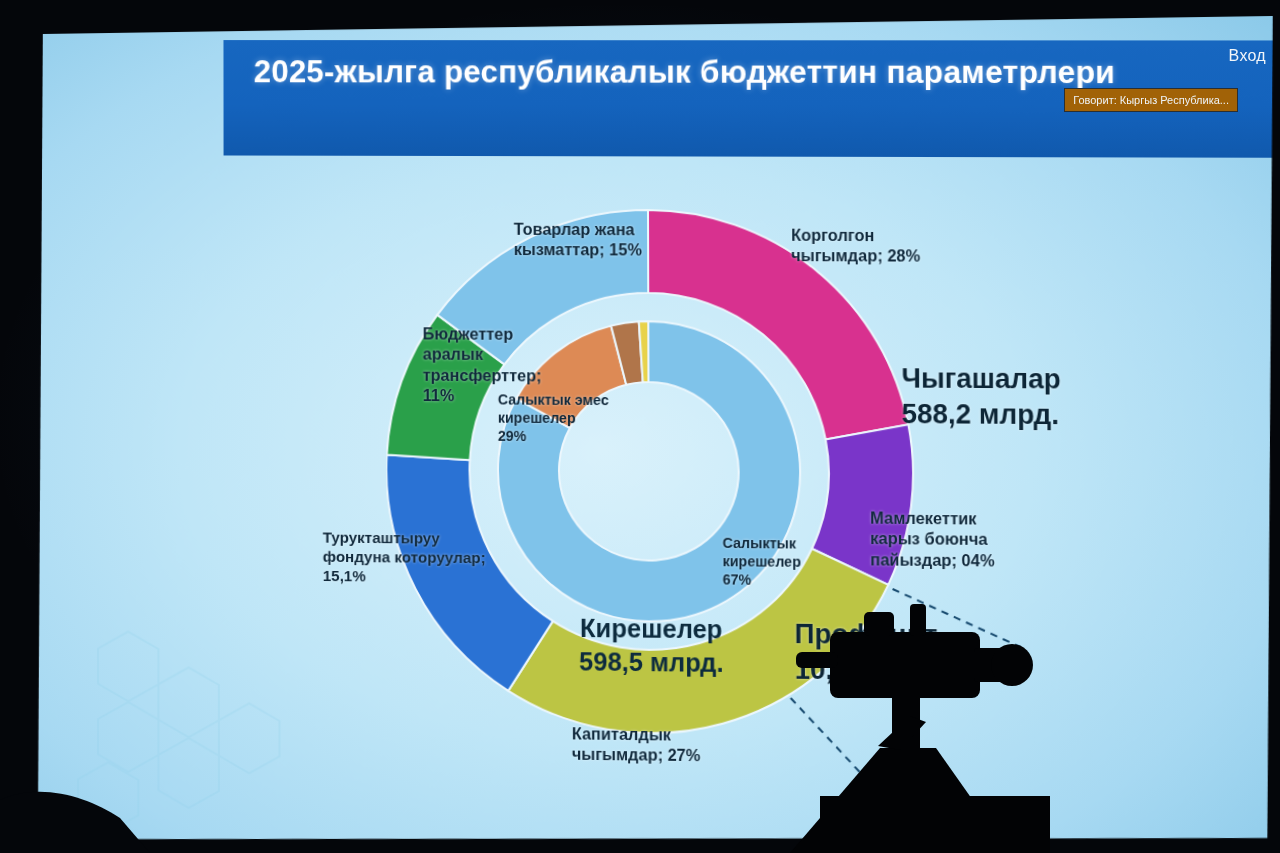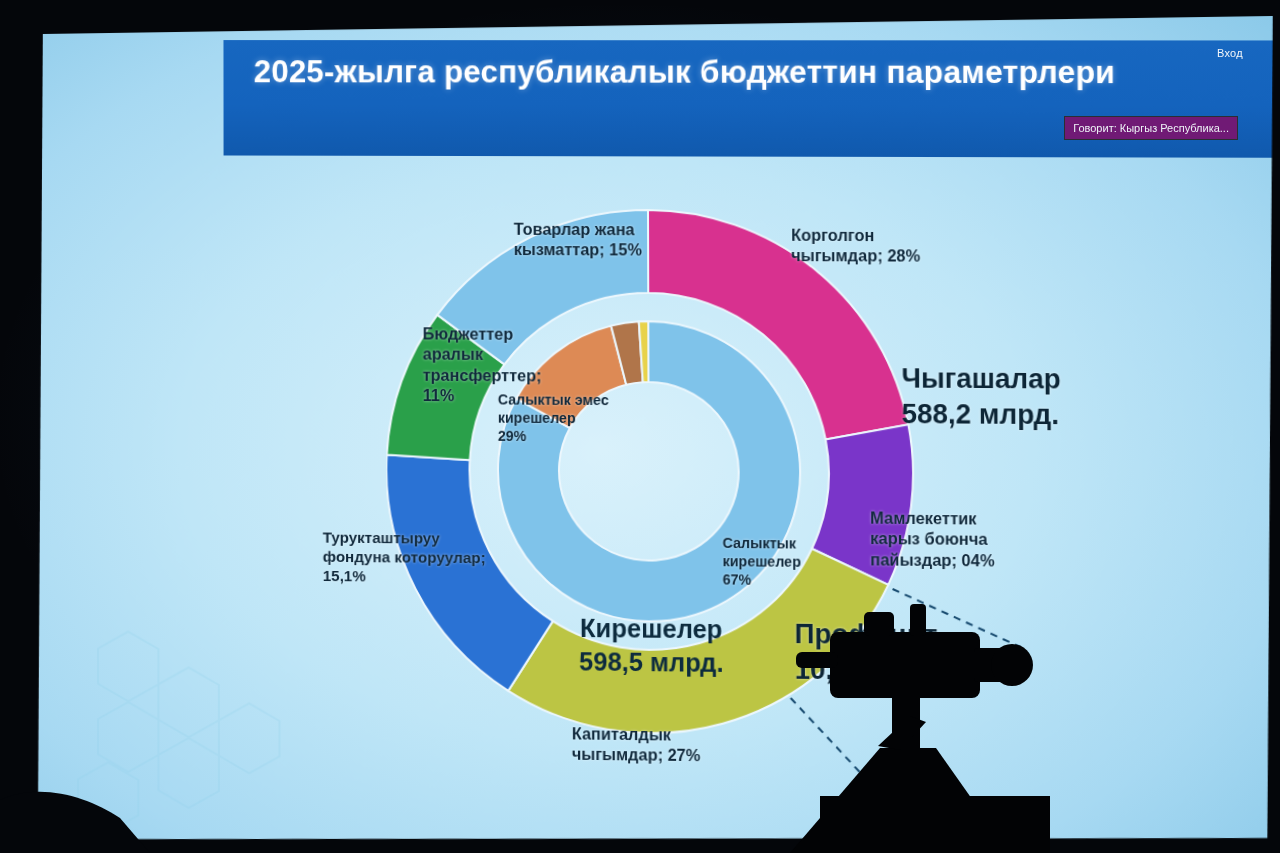--- a/index.html
+++ b/index.html
@@ -77,28 +77,28 @@
   #lbl-protected  { left:744px; top:207px; width:200px; font-size:16px; }
   #lbl-debt       { left:820px; top:485px; width:180px; font-size:16px; }
   #lbl-expense    { left:851px; top:340px; width:260px; }
   #lbl-surplus    { left:746px; top:592px; width:260px; }
 
   
   #leaders { position:absolute; left:0; top:0; width:1212px; height:820px; }
 
   
   #login-link {
-    position:absolute; right:37px; top:47px;
-    color:#f2f6fa; font-size:11px; letter-spacing:0.3px;
+    position:absolute; right:14px; top:47px;
+    color:#f2f6fa; font-size:16px; letter-spacing:0.3px;
   }
   #speaker-chip {
     position:absolute; right:42px; top:88px;
-    background:#701a75; color:#eef3f7; font-size:11px;
+    background:#a16207; color:#eef3f7; font-size:11px;
     padding:5px 8px; max-width:175px; white-space:nowrap; overflow:hidden;
-    text-overflow:ellipsis; border:1px solid #2a2f33;margin-top:28px;
+    text-overflow:ellipsis; border:1px solid #2a2f33;
   }
 
   
   #camera { position:absolute; left:760px; top:596px; width:420px; height:257px; }
   #desk-left { position:absolute; left:0; top:770px; width:150px; height:83px; }
 </style>
 </head>
 <body>
 
 <div id="room">

